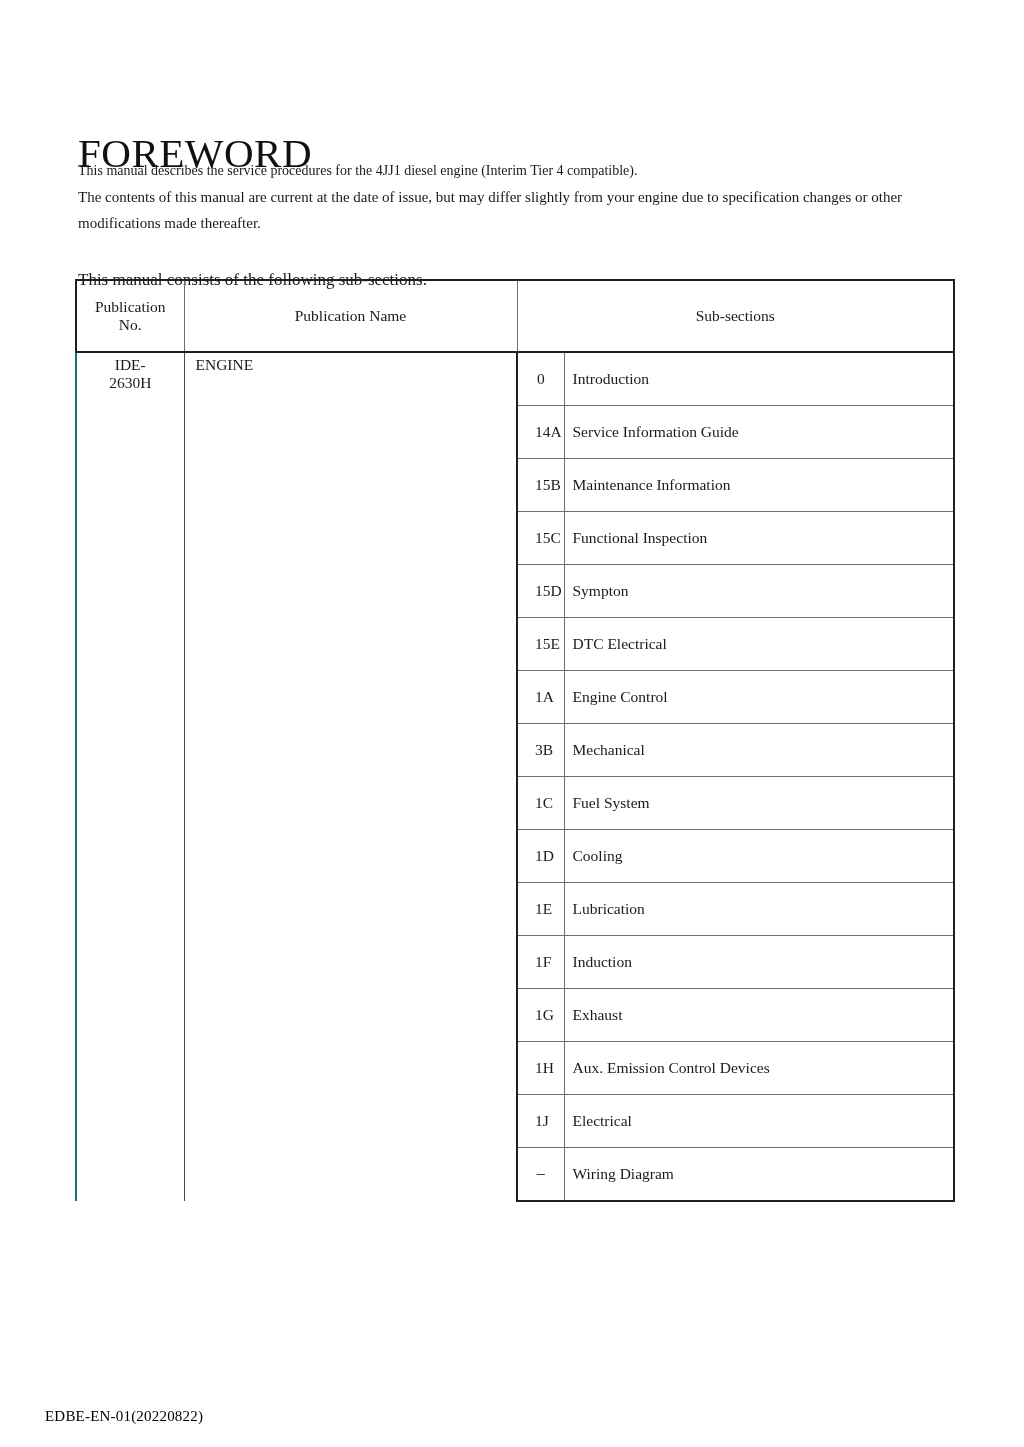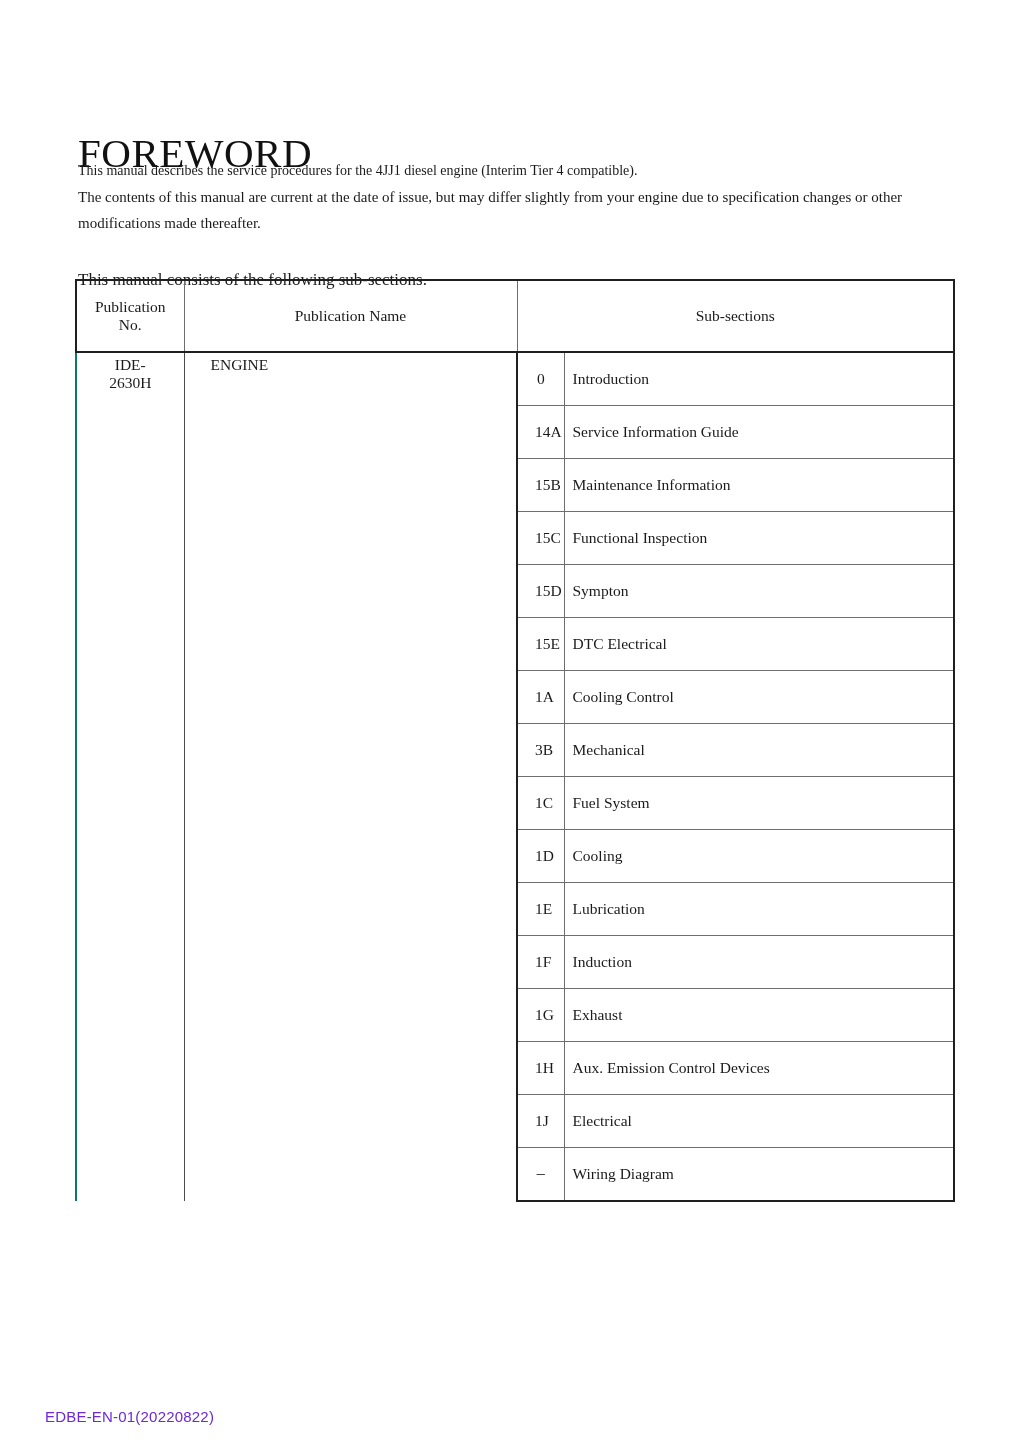--- a/index.html
+++ b/index.html
@@ -107,21 +107,21 @@
     vertical-align: top;
     padding-top: 3px;
     border-left: 2px solid #0f766e;
     border-right: 1px solid #4a4a4a;
     border-bottom: none;
     border-top: none;
   }
   td.cell-pubname {
     text-align: left;
     vertical-align: top;
-    padding: 3px 0 0 26px;
+    padding: 3px 0 0 11px;
     border-right: 2px solid #1f1f1f;
     border-left: none;
     border-bottom: none;
     border-top: none;
   }
   td.cell-secno {
     text-align: center;
     border-left: none;
     border-right: 1px solid #6e6e6e;
   }
@@ -147,24 +147,24 @@
     font-size: 16px;
     line-height: 1;
     transform: translateY(-1px);
   }
 
   
   .footer-code {
     position: absolute;
     left: 45px;
     top: 1408px;
-    font-family: Liberation Sans, sans-serif;
+    font-family: Liberation Serif, serif;
     font-size: 15px;
     letter-spacing: 0.2px;
-    color: #6d28d9;
+    color: #000000;
     white-space: nowrap;
   }
 </style>
 </head>
 <body>
 
 <div class="page">
 
   <h1 class="doc-title">FOREWORD</h1>
 
@@ -211,21 +211,21 @@
       <tr>
         <td class="cell-secno">15D</td>
         <td class="cell-secname">Sympton</td>
       </tr>
       <tr>
         <td class="cell-secno">15E</td>
         <td class="cell-secname">DTC Electrical</td>
       </tr>
       <tr>
         <td class="cell-secno">1A</td>
-        <td class="cell-secname">Cooling Control</td>
+        <td class="cell-secname">Engine Control</td>
       </tr>
       <tr>
         <td class="cell-secno">3B</td>
         <td class="cell-secname">Mechanical</td>
       </tr>
       <tr>
         <td class="cell-secno">1C</td>
         <td class="cell-secname">Fuel System</td>
       </tr>
       <tr>

